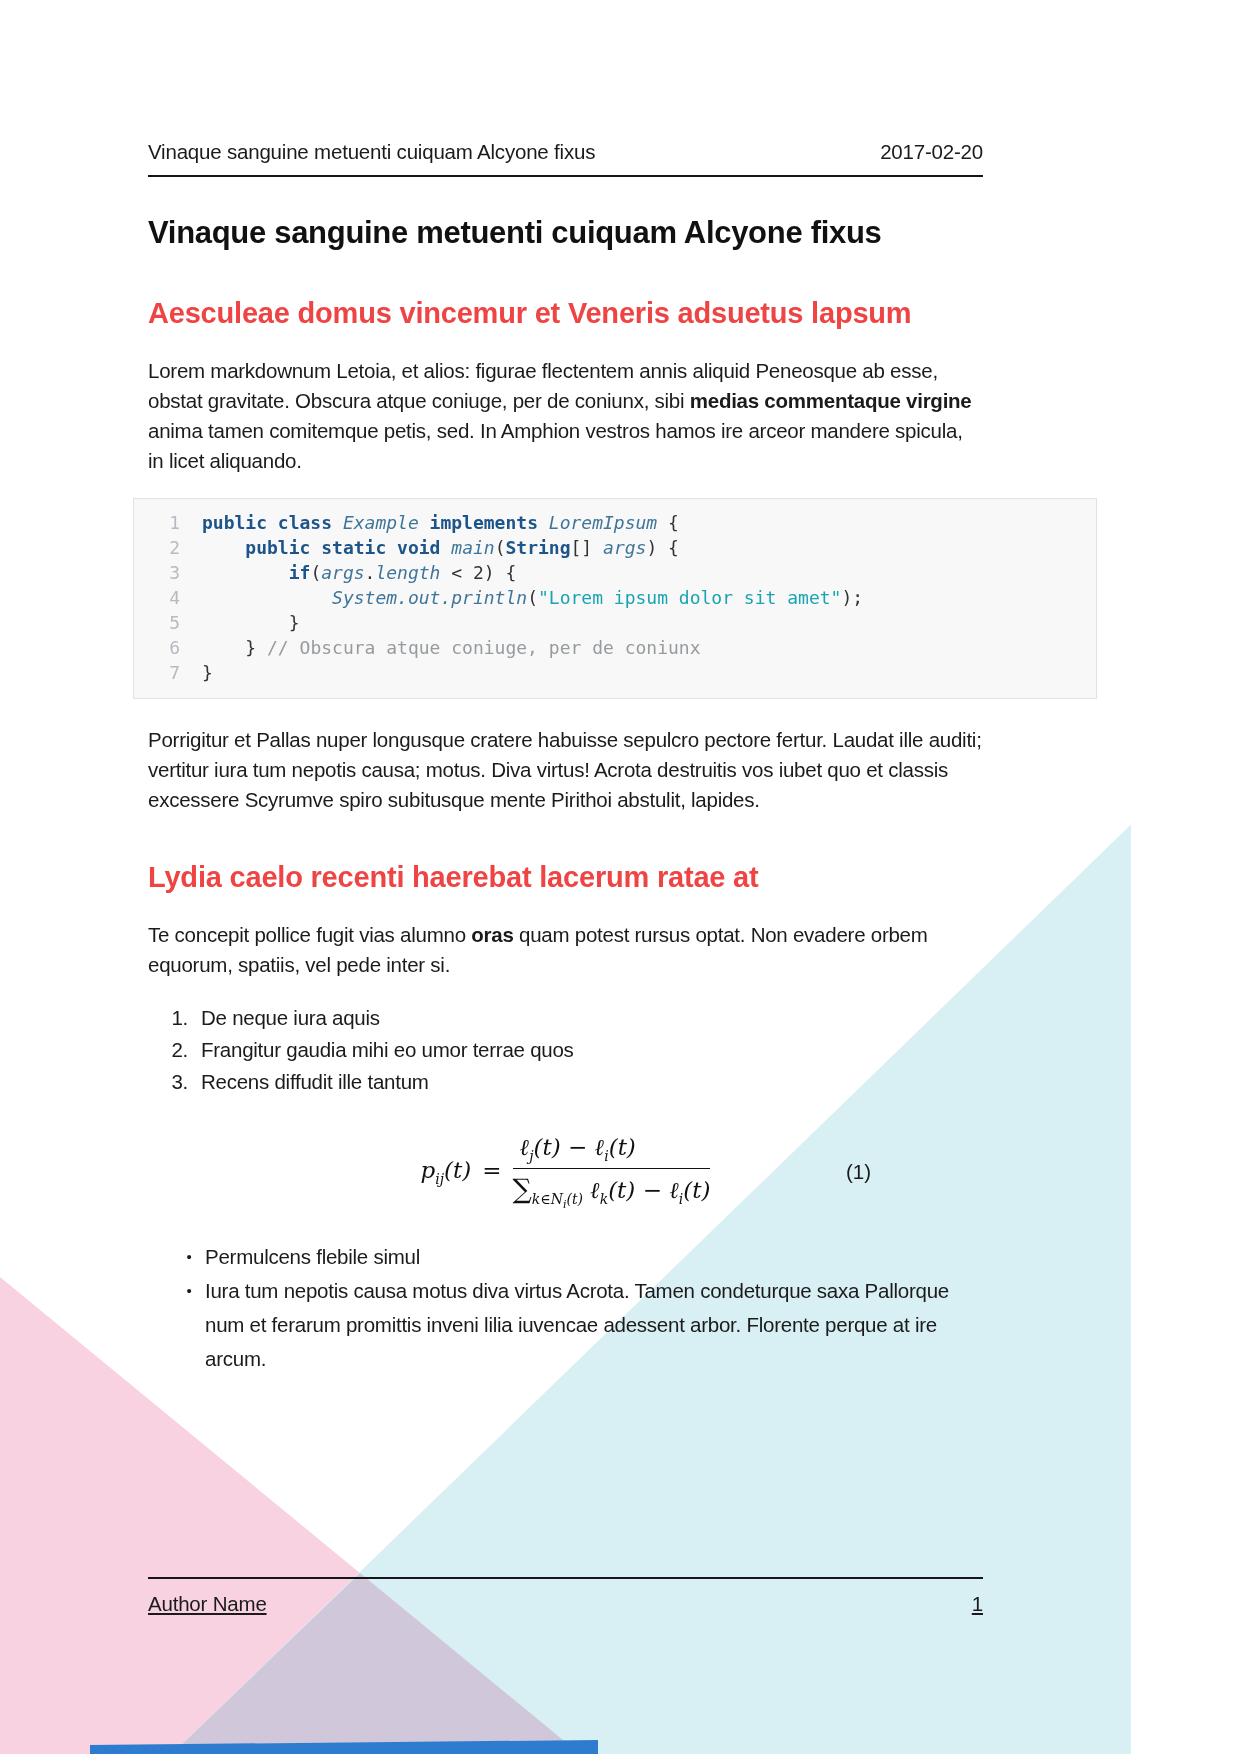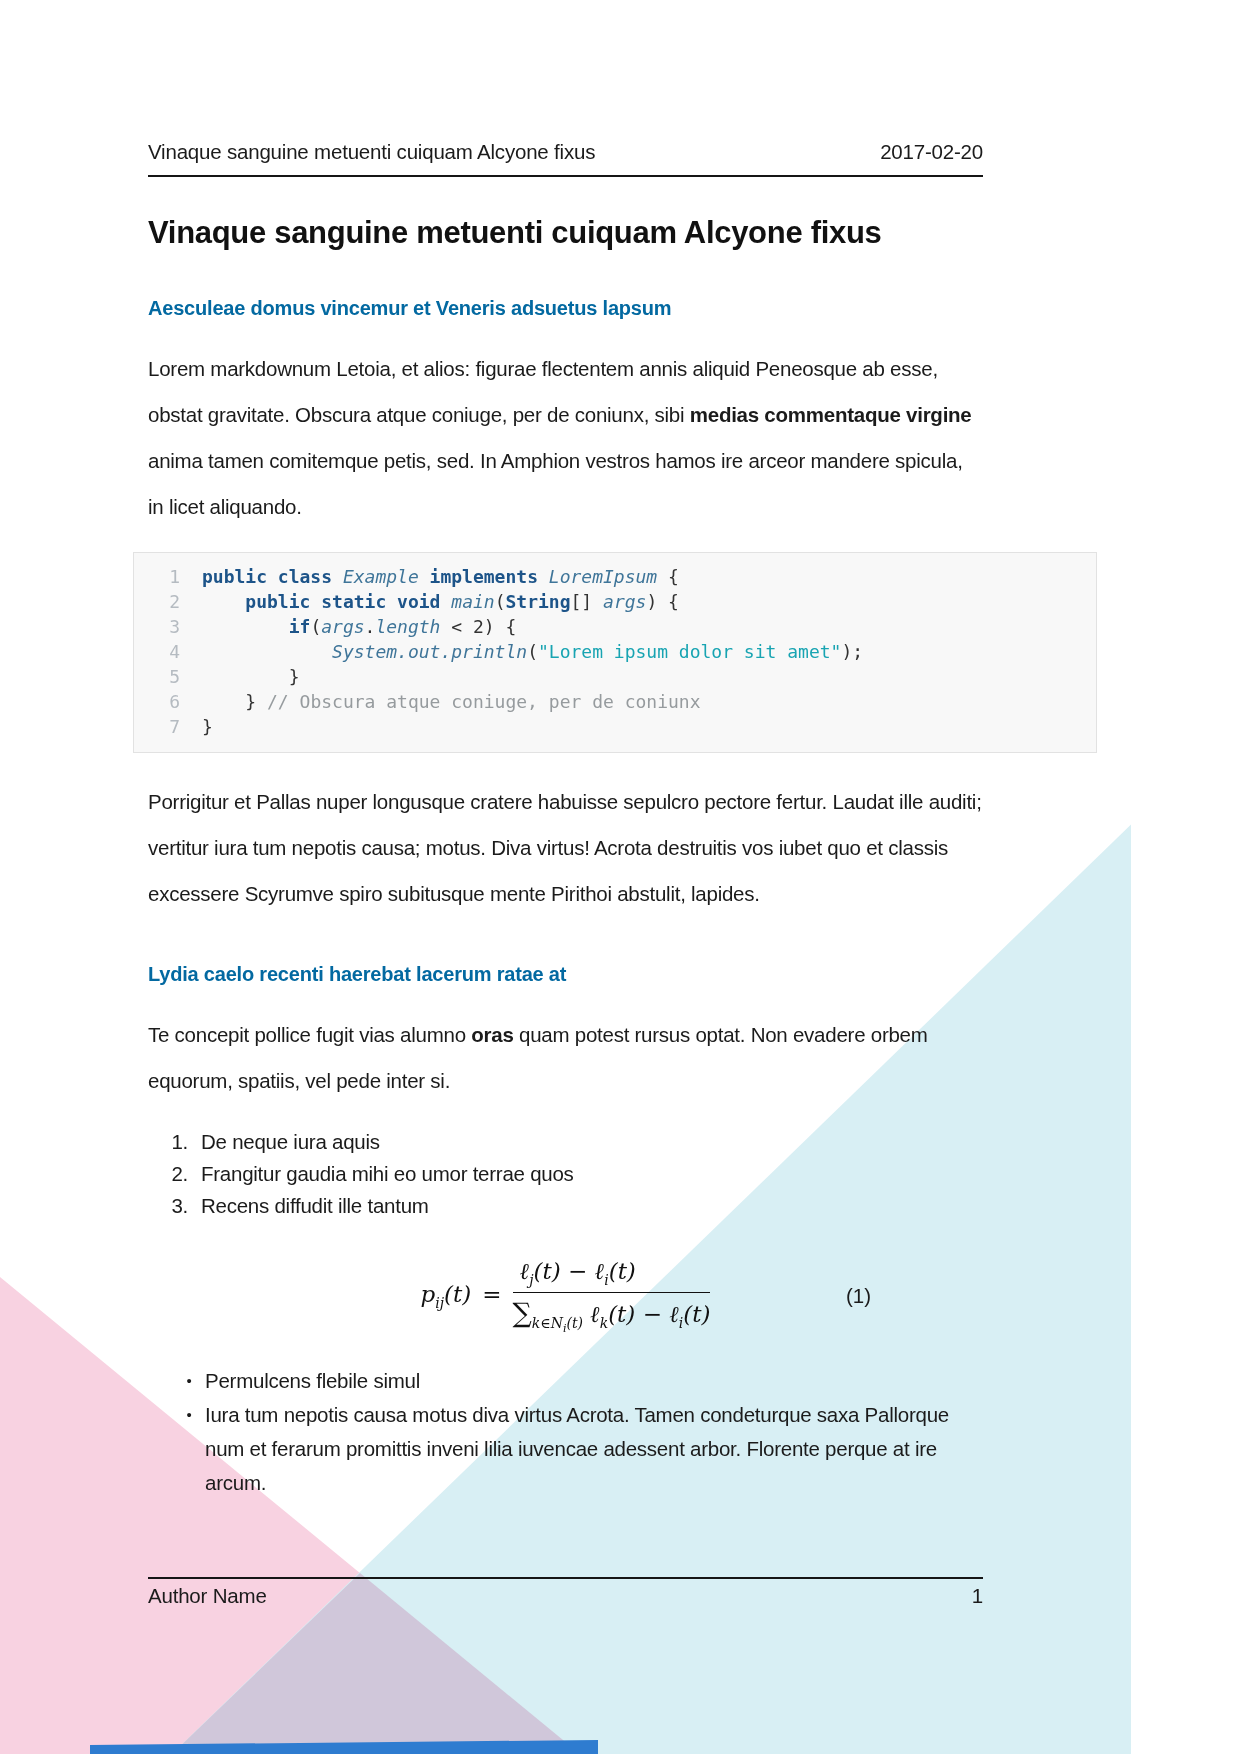--- a/index.html
+++ b/index.html
@@ -9,22 +9,22 @@
   }
   .decor{position:absolute;left:0;top:0;width:1241px;height:1754px;z-index:0;}
   .content{position:relative;z-index:1;margin:0 148px;}
 
   .doc-header{
     display:flex;justify-content:space-between;align-items:baseline;
     padding-top:140px;padding-bottom:11px;border-bottom:2px solid #151515;
     font-size:20.5px;letter-spacing:-0.2px;
   }
   h1.doc-title{font-size:31px;font-weight:700;margin:38px 0 0;letter-spacing:-0.3px;color:#111;}
-  h2.sec-heading{font-size:20px;font-weight:700;margin:46px 0 0;letter-spacing:-0.2px;color:#0369a1;}
-  p.para{font-size:20.5px;line-height:46px;margin:26px 0 0;letter-spacing:-0.25px;}
+  h2.sec-heading{font-size:29px;font-weight:700;margin:46px 0 0;letter-spacing:-0.2px;color:#ef4444;}
+  p.para{font-size:20.5px;line-height:30px;margin:26px 0 0;letter-spacing:-0.25px;}
   p.para .b{font-weight:700;}
   .math{font-family:"DejaVu Serif",serif;font-style:italic;letter-spacing:0;}
   sup.math{font-size:13px;}
 
   .code-block{
     margin:22px 0 0 -15px;width:930px;
     background:#f8f8f8;border:1px solid #e2e2e2;
     padding:11px 16px 13px;
     font-family:"DejaVu Sans Mono",monospace;font-size:18px;line-height:25px;
   }
@@ -60,23 +60,23 @@
   .frac{display:inline-block;vertical-align:middle;}
   .frac .num{display:block;border-bottom:1.6px solid #111;padding:0 7px 5px;}
   .frac .den{display:block;padding-top:4px;}
   .eq-label{
     position:absolute;right:112px;top:50%;transform:translateY(-50%);
     font-family:"Liberation Sans",sans-serif;font-size:20.5px;color:#1b1b1b;
   }
 
   .doc-footer{
     position:absolute;left:148px;right:148px;top:1577px;z-index:1;
-    border-top:2px solid #151515;padding-top:5px;
+    border-top:2px solid #151515;padding-top:13px;
     display:flex;justify-content:space-between;
-    font-size:20.5px;letter-spacing:-0.2px;
+    font-size:20.5px;letter-spacing:-0.2px;text-decoration:underline;
   }
 </style>
 </head>
 <body>
 
 <div class="page">
 
   <svg class="decor" width="1241" height="1754" viewBox="0 0 1241 1754" xmlns="http://www.w3.org/2000/svg">
     <polygon points="0,1277 580,1754 0,1754" fill="#f8d2e1"></polygon>
     <polygon points="1241,718 172,1754 1241,1754" fill="#d8eff4"></polygon>

